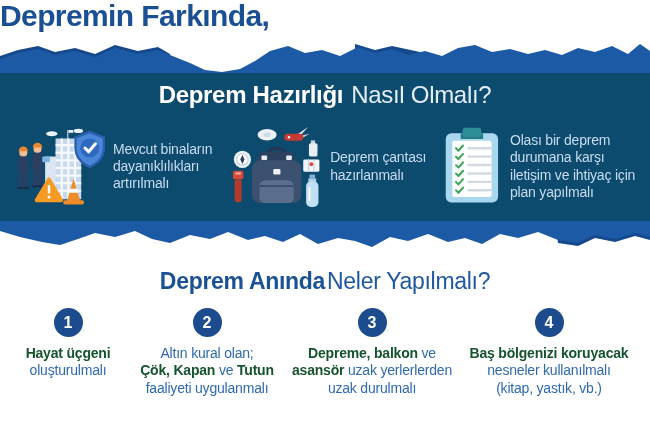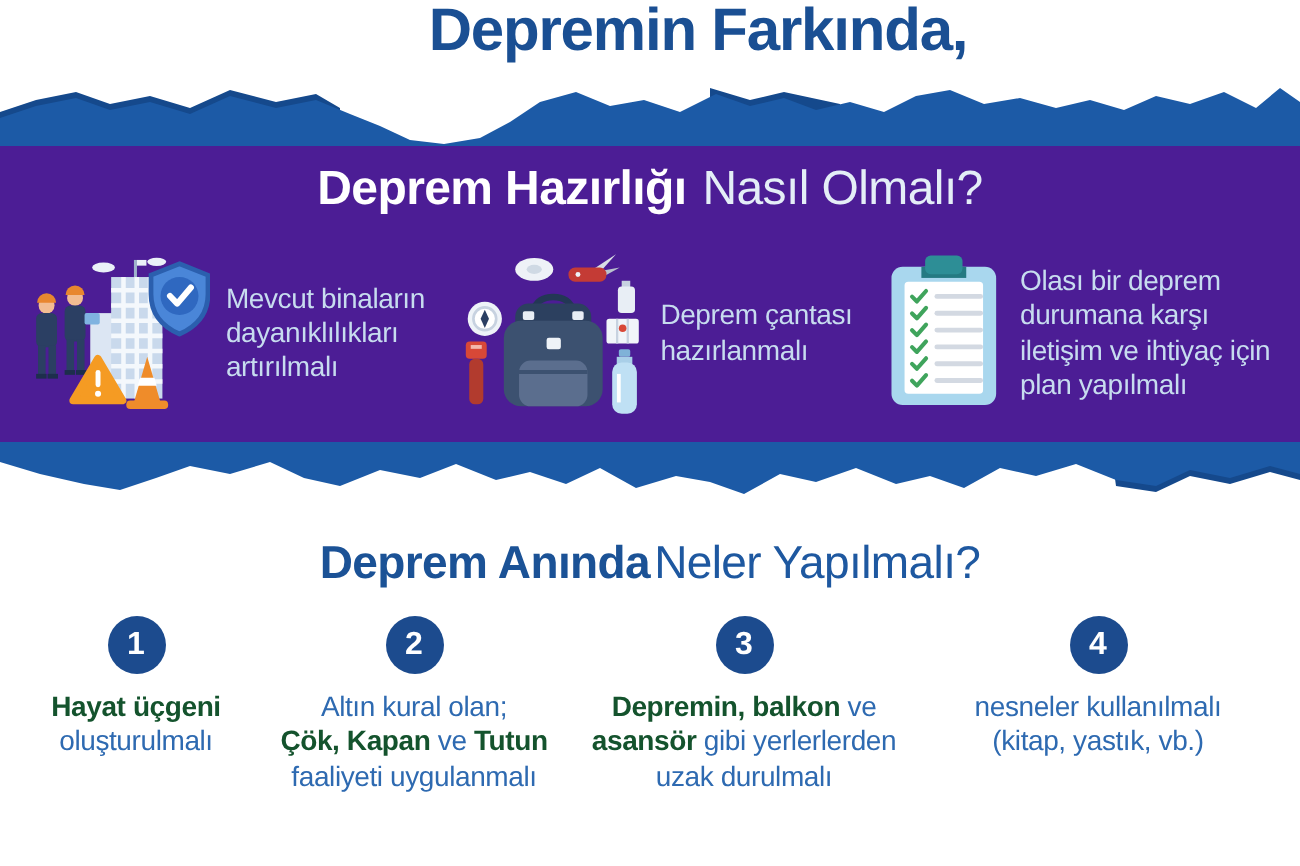--- a/index.html
+++ b/index.html
@@ -5,30 +5,30 @@
   html,body{margin:0;padding:0;}
   body{
     width:650px;height:433px;background:#ffffff;overflow:hidden;
     font-family:"Liberation Sans", sans-serif;
     -webkit-font-smoothing:antialiased;
   }
   .page{position:relative;width:650px;height:433px;}
 
   
   .main-title{
-    text-align:center;padding-top:0;line-height:1.06;
-    font-weight:bold;font-size:30px;letter-spacing:-0.6px;padding-left:48px;
+    padding-top:0;line-height:1.06;
+    font-weight:bold;font-size:30px;letter-spacing:-0.6px;
   }
   .title-l1{display:block;color:#1a4f93;}
   .title-l2{display:block;color:#57a5da;}
 
   
   .banner{position:relative;margin-top:7px;}
   .tear{display:block;width:650px;}
-  .banner-core{background:#4c1d95;padding:2px 0 0 0;}
+  .banner-core{background:#0c4a6e;padding:2px 0 0 0;}
   .banner-heading{
     text-align:center;color:#ffffff;font-size:24px;font-weight:bold;
     letter-spacing:-0.3px;padding-top:6px;
   }
   .banner-heading .light{font-weight:normal;color:#e4eef7;margin-left:8px;}
 
   .prep-row{
     display:flex;align-items:center;justify-content:center;
     padding:10px 14px 6px 10px;height:96px;
   }
@@ -270,28 +270,29 @@
       <div class="step-text">
           <div class="step-line"><span class="seg">Altın kural olan;</span></div>
           <div class="step-line"><span class="seg bold">Çök, Kapan</span><span class="seg"> ve </span><span class="seg bold">Tutun</span></div>
           <div class="step-line"><span class="seg">faaliyeti uygulanmalı</span></div>
         </div>
     </div>
 
     <div class="step step-3">
       <div class="step-num">3</div>
       <div class="step-text">
-          <div class="step-line"><span class="seg bold">Depremin, balkon</span><span class="seg"> ve</span></div>
-          <div class="step-line"><span class="seg bold">asansör</span><span class="seg"> gibi yerlerlerden</span></div>
+          <div class="step-line"><span class="seg bold">Depreme, balkon</span><span class="seg"> ve</span></div>
+          <div class="step-line"><span class="seg bold">asansör</span><span class="seg"> uzak yerlerlerden</span></div>
           <div class="step-line"><span class="seg">uzak durulmalı</span></div>
         </div>
     </div>
 
     <div class="step step-4">
       <div class="step-num">4</div>
       <div class="step-text">
+          <div class="step-line"><span class="seg bold">Baş bölgenizi koruyacak</span></div>
           <div class="step-line"><span class="seg">nesneler kullanılmalı</span></div>
           <div class="step-line"><span class="seg">(kitap, yastık, vb.)</span></div>
         </div>
     </div>
   </div>
 
 </div>
 
 </body></html>

